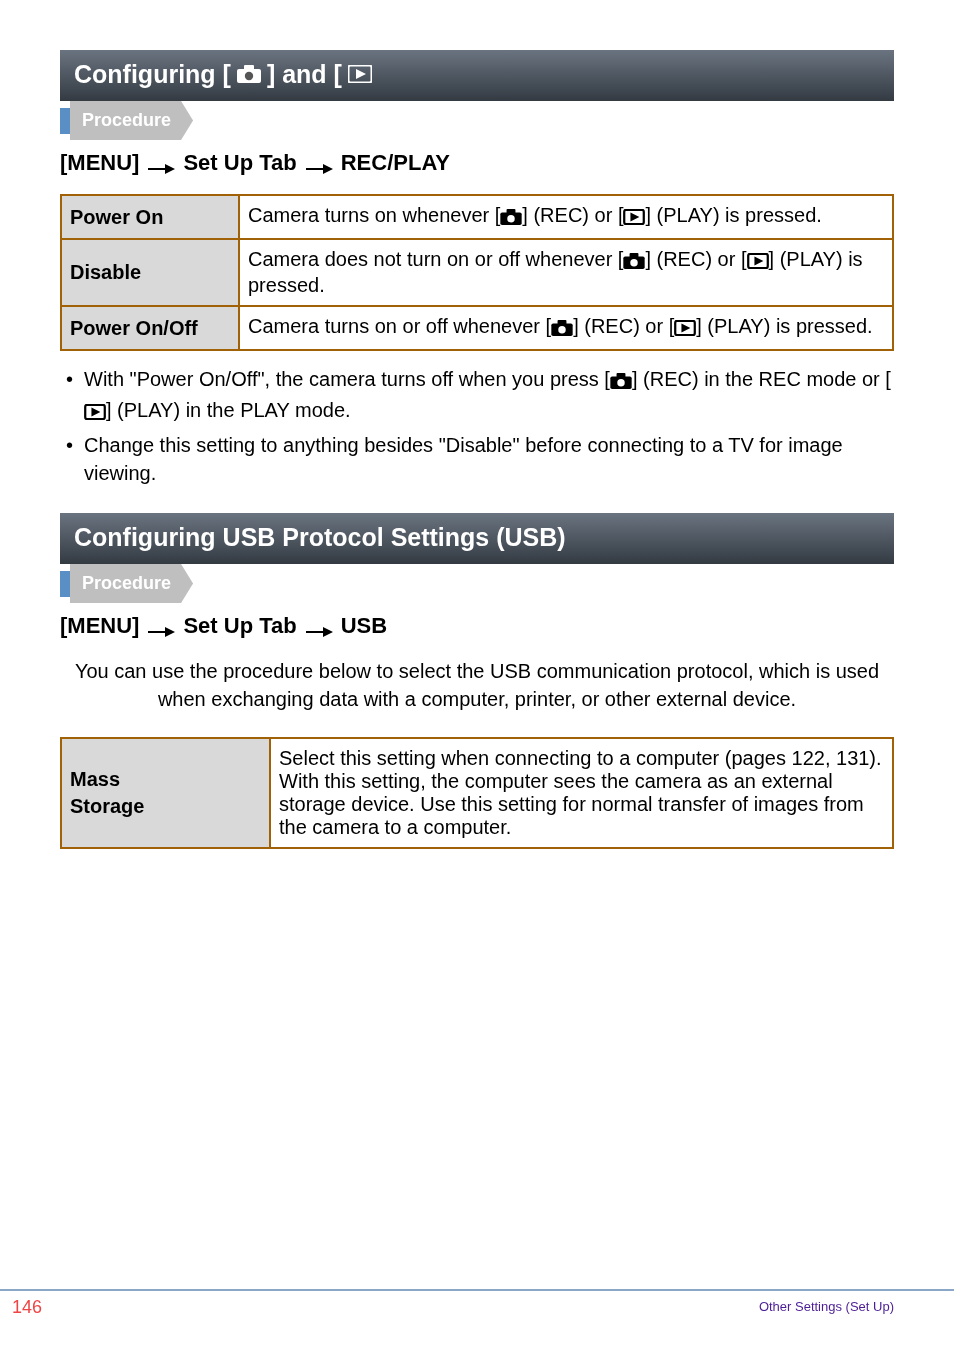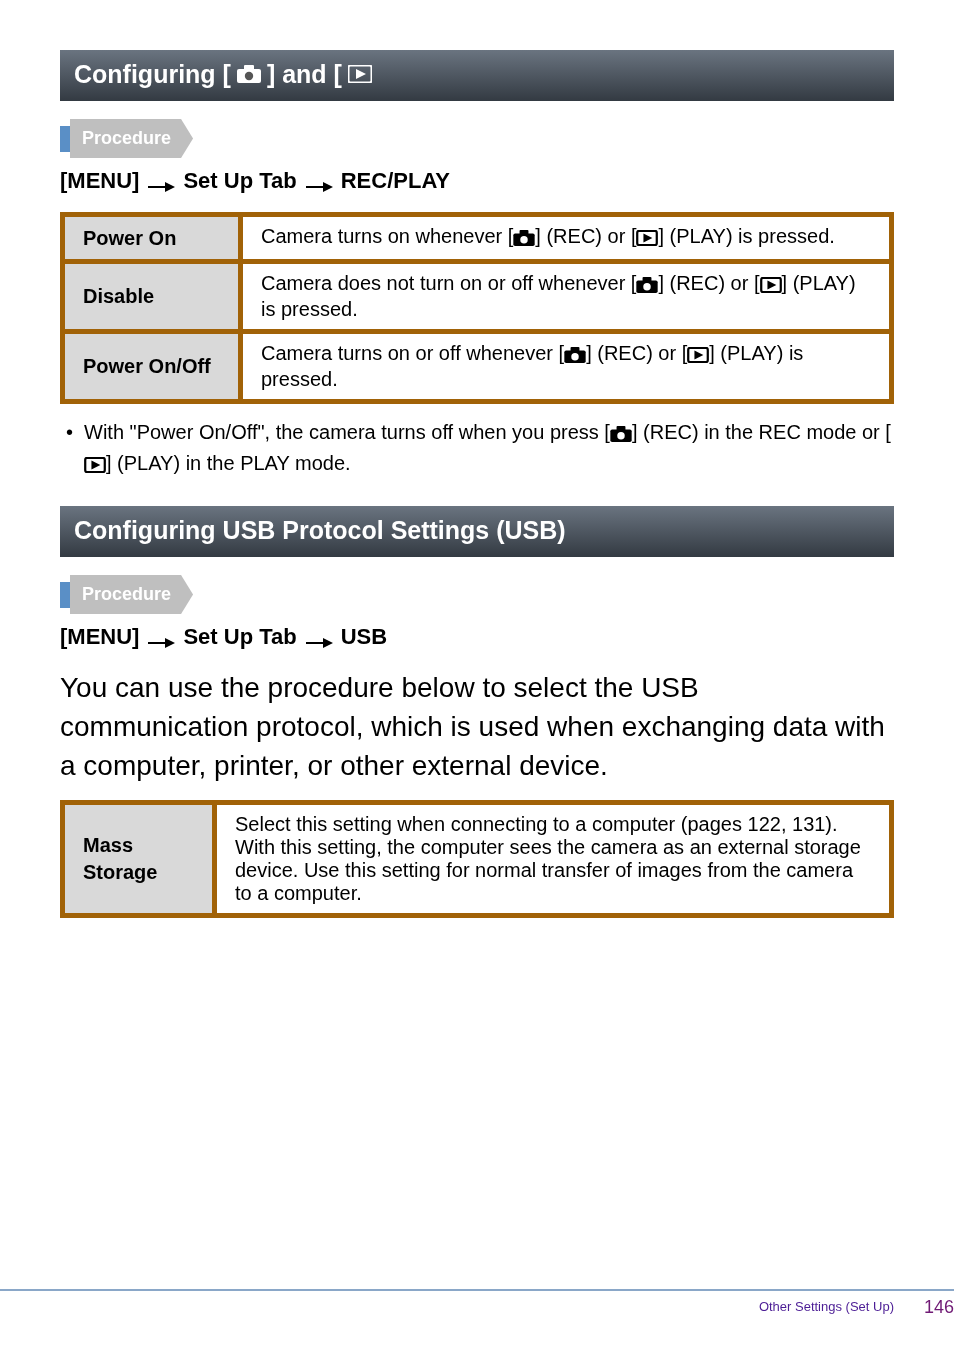--- a/index.html
+++ b/index.html
@@ -14,21 +14,20 @@
     padding: 50px 60px 0 60px;
   }
 
   
   .section-bar {
     background: linear-gradient(to bottom, #6a7480 0%, #333a42 100%);
     color: #fff;
     font-size: 25px;
     font-weight: bold;
     padding: 10px 14px 12px 14px;
-    margin-bottom: 18px;
     display: flex;
     align-items: center;
     gap: 6px;
   }
 
   
   .proc-row {
     display: flex;
     align-items: center;
     margin-bottom: 10px;
@@ -69,30 +68,30 @@
   .arrow svg { display: block; }
 
   
   table.opt {
     width: 100%;
     border-collapse: collapse;
     margin-bottom: 14px;
     font-size: 20px;
   }
   table.opt td {
-    border: 5px solid #a16207;
-    padding: 8px 18px;
+    border: 2px solid #a16207;
+    padding: 8px 8px;
     vertical-align: middle;
   }
   table.opt td.label {
     background: #d9d9d9;
     font-weight: bold;
     width: 178px;
   }
-  table.opt2 td.label { width: 152px; }
+  table.opt2 td.label { width: 209px; }
   .cell-line {
     display: block;
     line-height: 1.35;
   }
   .cell-inline {
     display: inline;
   }
 
   
   ul.notes {
@@ -108,23 +107,24 @@
     margin-bottom: 4px;
   }
   ul.notes li::before {
     content: "•";
     position: absolute;
     left: 2px;
     top: 0;
   }
 
   .bodytext {
-    font-size: 28px;
+    font-size: 20px;
     line-height: 1.4;
-    margin-bottom: 14px;
+    margin-bottom: 24px;
+    text-align: center;
   }
 
   
   .icon-rec, .icon-play {
     display: inline-block;
     vertical-align: -3px;
   }
   .icon-rec svg, .icon-play svg { display: inline-block; }
 
   
@@ -135,24 +135,24 @@
     right: 0;
     border-top: 2px solid #8aa7c8;
     padding-top: 6px;
   }
   .footer-inner {
     position: relative;
     height: 24px;
   }
   .page-num {
     position: absolute;
-    left: 18px; right: 0;
-    text-align: right;
+    left: 12px; right: 0;
+    text-align: left;
     font-size: 18px;
-    color: #701a75;
+    color: #ef4444;
   }
   .footer-right {
     position: absolute;
     right: 60px;
     font-size: 13px;
     color: #4c1d95;
     top: 2px;
   }
 </style>
 </head>
@@ -249,20 +249,21 @@
     <li>
       <span>With "Power On/Off", the camera turns off when you press [</span><span class="icon-rec"><svg width="22" height="16" viewBox="0 0 24 18">
             <rect x="0" y="4" width="24" height="14" rx="2" fill="#000"></rect>
             <rect x="7" y="0" width="10" height="6" rx="1" fill="#000"></rect>
             <circle cx="12" cy="11" r="4.2" fill="#fff"></circle>
           </svg></span><span>] (REC) in the REC mode or [</span><span class="icon-play"><svg width="22" height="16" viewBox="0 0 24 18">
             <rect x="1" y="1" width="22" height="16" rx="2" fill="none" stroke="#000" stroke-width="2.5"></rect>
             <polygon points="8,4 18,9 8,14" fill="#000"></polygon>
           </svg></span><span>] (PLAY) in the PLAY mode.</span>
     </li>
+    <li>Change this setting to anything besides "Disable" before connecting to a TV for image viewing.</li>
   </ul>
 
   <div class="section-bar">
     <span>Configuring USB Protocol Settings (USB)</span>
   </div>
 
   <div class="proc-row">
     <div class="proc-left"></div>
     <div class="proc-tag">Procedure</div>
   </div>

